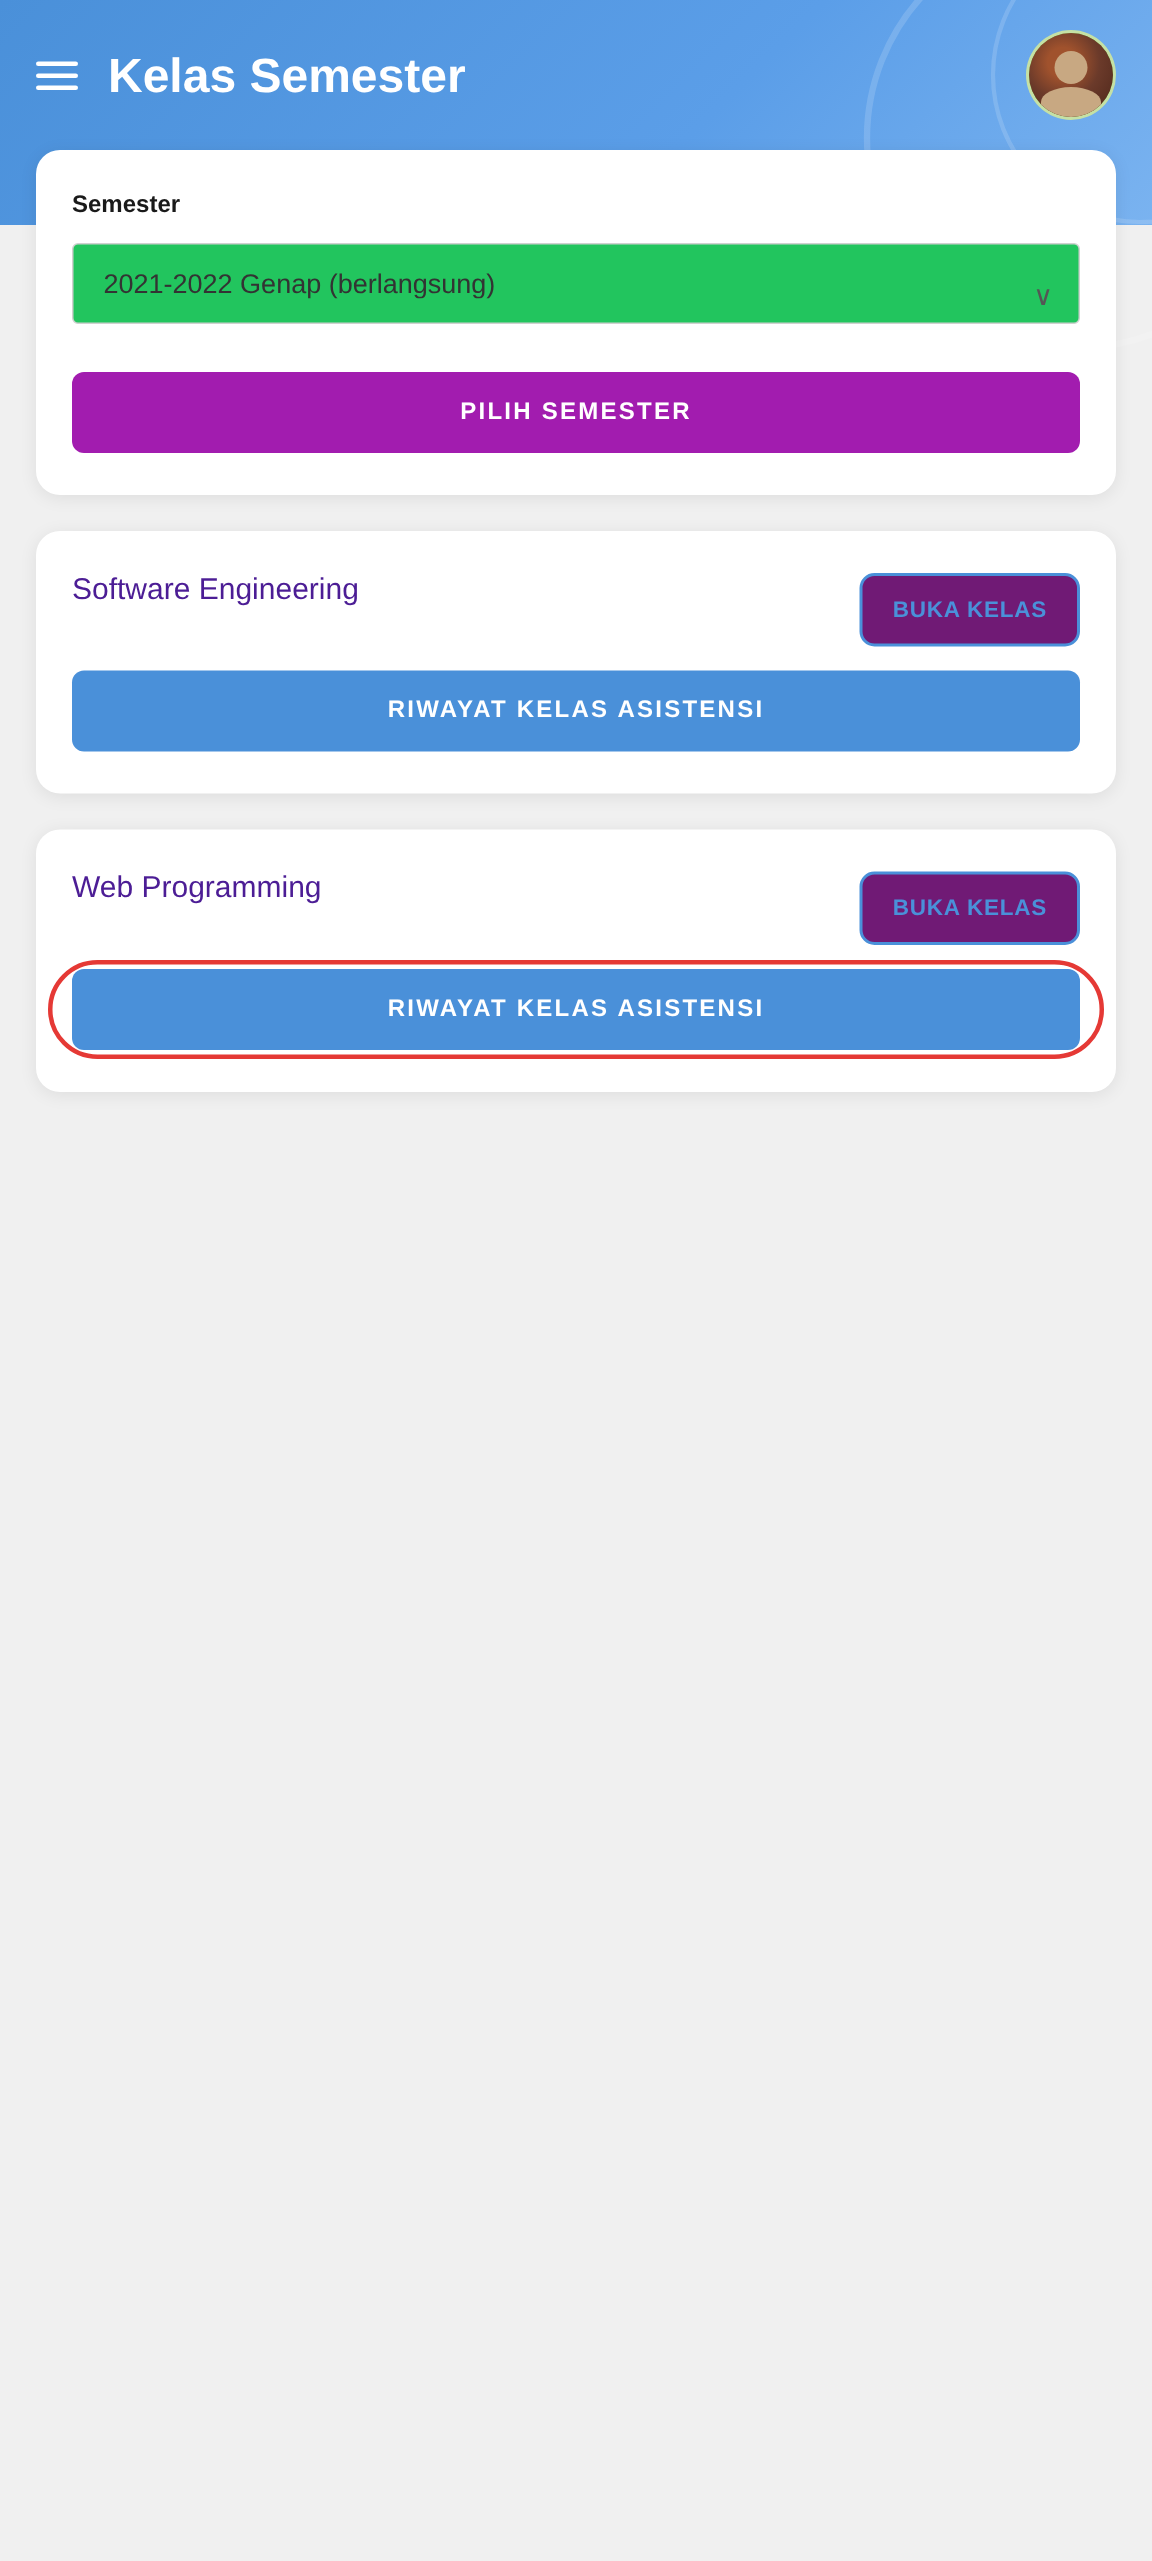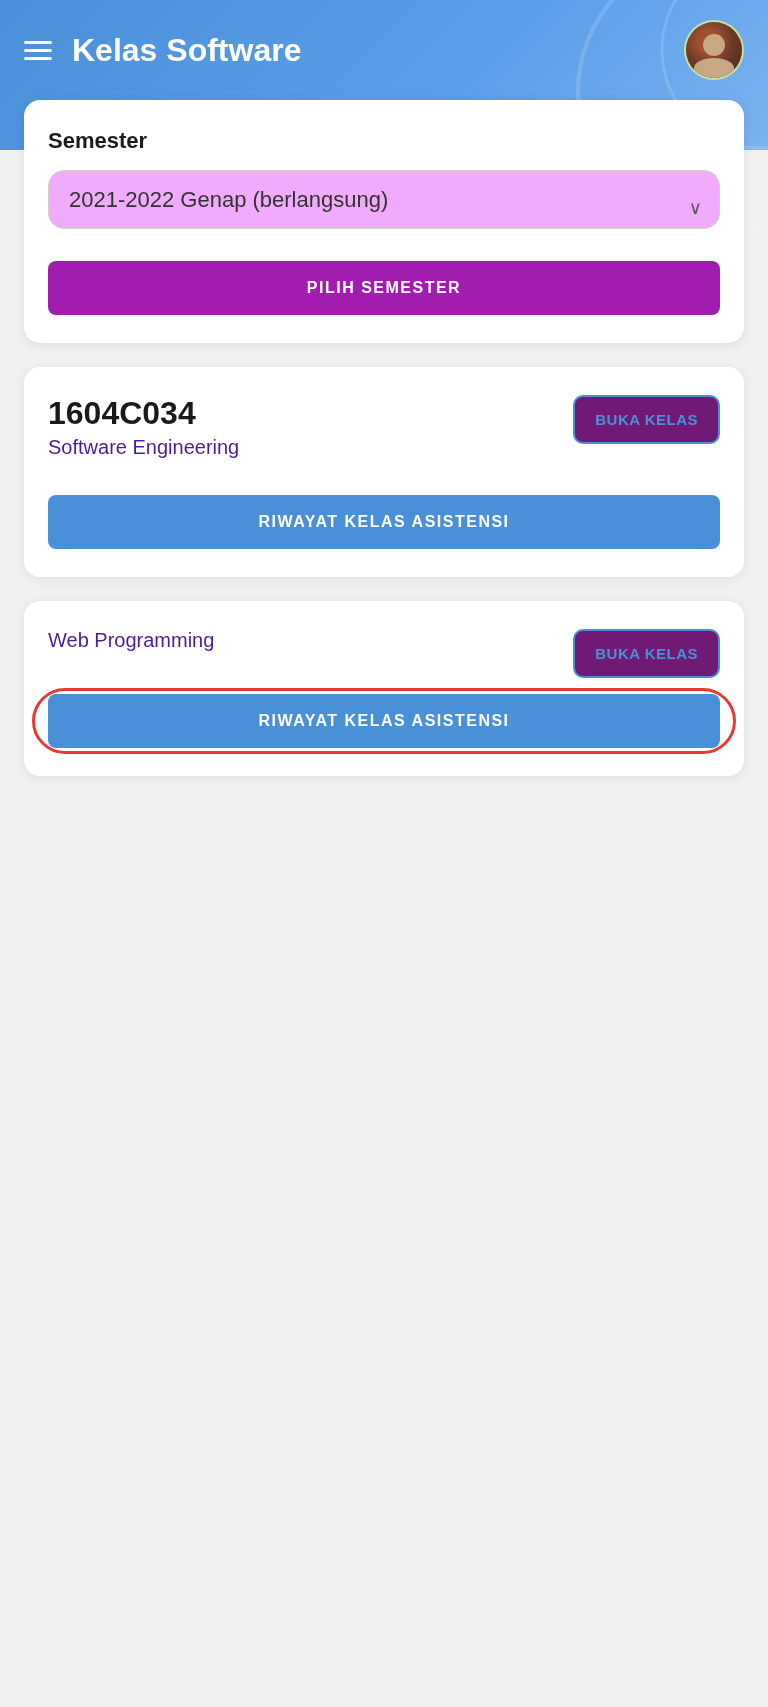--- a/index.html
+++ b/index.html
@@ -105,36 +105,36 @@
 
     .card {
       background: white;
       border-radius: 16px;
       padding: 28px 24px;
       margin-bottom: 24px;
       box-shadow: 0 2px 12px rgba(0,0,0,0.08);
     }
 
     .card-title {
-      font-size: 22px;
+      font-size: 16px;
       font-weight: 800;
       color: #1a1a1a;
       margin-bottom: 16px;
     }
 
     .semester-select {
       width: 100%;
       padding: 16px 20px;
       border: 1.5px solid #d0d0d0;
-      border-radius: 16px;
-      font-size: 22px;
+      border-radius: 4px;
+      font-size: 18px;
       color: #333;
       appearance: none;
       -webkit-appearance: none;
-      background: #f0abfc;
+      background: #22c55e;
       background-image: none;
       cursor: pointer;
       margin-bottom: 16px;
       position: relative;
     }
 
     .select-wrapper {
       position: relative;
       margin-bottom: 16px;
     }
@@ -265,21 +265,21 @@
     <circle cx="150" cy="80" r="100" fill="none" stroke="white" stroke-width="3"></circle>
     <circle cx="180" cy="50" r="70" fill="none" stroke="white" stroke-width="2"></circle>
   </svg>
 
   <div class="header-left">
     <div class="menu-icon">
       <span></span>
       <span></span>
       <span></span>
     </div>
-    <h1 class="header-title">Kelas Software</h1>
+    <h1 class="header-title">Kelas Semester</h1>
   </div>
 
   <div class="avatar">
     <div class="avatar-img"></div>
   </div>
 </div>
 
 <div class="content">
 
   <div class="card">
@@ -291,21 +291,20 @@
         <option>2020-2021 Genap</option>
         <option>2020-2021 Ganjil</option>
       </select>
     </div>
     <button class="btn-primary">PILIH SEMESTER</button>
   </div>
 
   <div class="card">
     <div class="class-header">
       <div class="class-info">
-        <div class="class-code">1604C034</div>
         <div class="class-subject">Software Engineering</div>
       </div>
       <button class="btn-outline">BUKA KELAS</button>
     </div>
     <button class="btn-riwayat">RIWAYAT KELAS ASISTENSI</button>
   </div>
 
   <div class="card">
     <div class="class-header">
       <div class="class-info">

